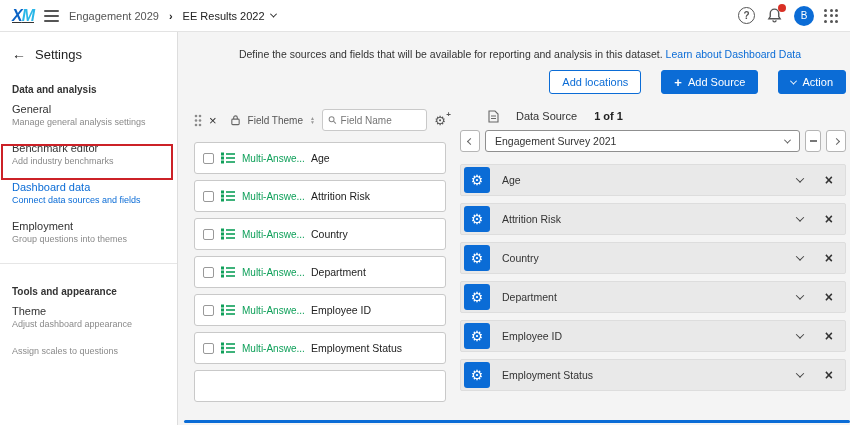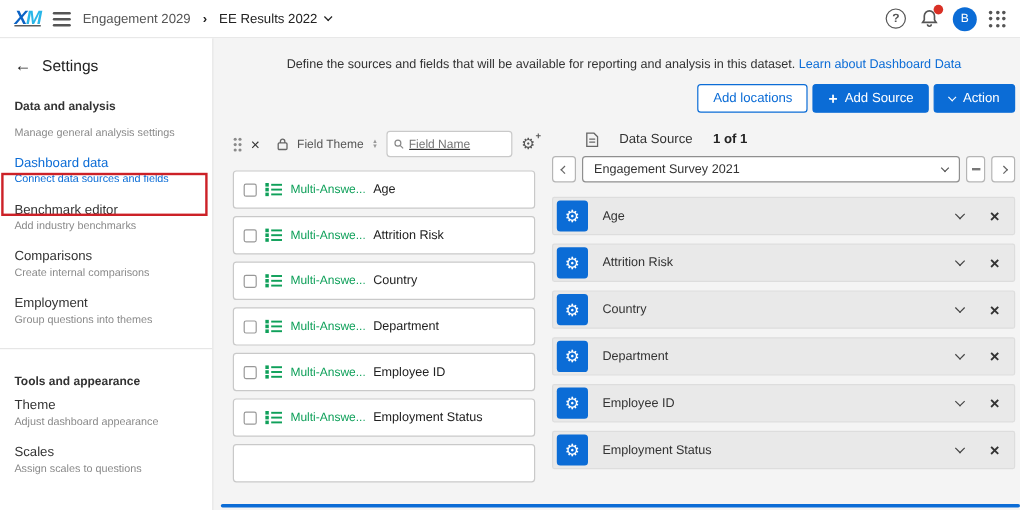--- a/index.html
+++ b/index.html
@@ -41,36 +41,36 @@
   .nav-item { padding:8px 12px 7px; cursor:pointer; }
   .nav-label { font-size:11px; color:#333; }
   .nav-desc { font-size:9px; color:#8a8a8a; margin-top:2px; }
   .nav-item.active .nav-label, .nav-item.active .nav-desc { color:var(--accent,#0b6cd6); }
   .sb-divider { border:none; border-top:1px solid #e6e6e6; margin:12px 0 0; }
   .annotation { position:absolute; left:1px; top:112px; width:172px; height:36px; border:2px solid var(--annotation,#cc2127); pointer-events:none; }
 
   
   .desc-row { margin-top:16px; text-align:center; font-size:10.5px; color:#333; }
   .desc-link { color:var(--accent,#0b6cd6); cursor:pointer; }
-  .btn-row { margin-top:10px; display:flex; justify-content:flex-end; gap:4px; }
+  .btn-row { margin-top:10px; display:flex; justify-content:flex-end; gap:20px; }
   .btn { height:24px; border-radius:3px; font-size:11px; display:flex; align-items:center; gap:6px; padding:0 12px; cursor:pointer; border:1px solid var(--accent,#0b6cd6); }
   .btn.outline { background:#fff; color:var(--accent,#0b6cd6); }
   .btn.solid { background:var(--accent,#0b6cd6); color:#fff; }
   .plus { font-weight:bold; font-size:13px; line-height:1; }
 
   
   .panels { margin-top:14px; display:flex; gap:14px; align-items:flex-start; }
   .fields-panel { width:252px; flex:0 0 252px; }
   .fields-header { display:flex; align-items:center; gap:7px; margin-bottom:10px; height:24px; color:#555; }
   .drag-handle, .x-head { cursor:pointer; display:flex; align-items:center; }
   .x-icon { font-size:13px; color:#333; cursor:pointer; line-height:1; }
   .col-label { font-size:10px; color:#555; white-space:nowrap; }
   .sort { display:flex; flex-direction:column; font-size:5px; line-height:4px; color:#999; cursor:pointer; }
   .search-box { display:flex; align-items:center; gap:4px; background:#fff; border:1px solid #c9c9c9; border-radius:3px; height:22px; padding:0 5px; flex:1; min-width:0; }
-  .search-box input { border:none; outline:none; width:100%; font-size:10px; color:#333; font-family:inherit; background:transparent;text-decoration:underline; }
+  .search-box input { border:none; outline:none; width:100%; font-size:10px; color:#333; font-family:inherit; background:transparent; }
   .gear-head { position:relative; font-size:13px; color:#555; cursor:pointer; }
   .gear-head i { position:absolute; top:-3px; right:-5px; font-style:normal; font-size:8px; font-weight:bold; }
 
   .field-card { height:32px; margin-bottom:6px; background:#fff; border:1px solid #c9c9c9; border-radius:3px; display:flex; align-items:center; gap:7px; padding:0 8px; cursor:pointer; }
   .checkbox { width:11px; height:11px; border:1px solid #999; border-radius:2px; background:#fff; flex:0 0 11px; cursor:pointer; }
   .ma-icon { color:var(--green,#0fa05a); flex:0 0 14px; }
   .field-type { font-size:10px; color:var(--green,#0fa05a); max-width:62px; overflow:hidden; white-space:nowrap; flex:0 0 62px; }
   .field-name { font-size:10.5px; color:#222; white-space:nowrap; }
   .field-card.partial { cursor:default; }
 
@@ -142,57 +142,53 @@
     <aside class="sidebar">
       <div class="back">
         <span class="back-arrow">←</span>
         <span>Settings</span>
       </div>
 
       <div class="section-title">Data and analysis</div>
       <div>
 
           <div class="nav-item">
+            <div class="nav-label">General</div>
             <div class="nav-desc">Manage general analysis settings</div>
+          </div>
+
+          <div class="nav-item">
+            <div class="nav-label">Benchmark editor</div>
+            <div class="nav-desc">Add industry benchmarks</div>
           </div>
 
           <div class="nav-item active">
             <div class="nav-label">Dashboard data</div>
             <div class="nav-desc">Connect data sources and fields</div>
           </div>
 
-          <div class="nav-item">
-            <div class="nav-label">Benchmark editor</div>
-            <div class="nav-desc">Add industry benchmarks</div>
-          </div>
-
-          <div class="nav-item">
-            <div class="nav-label">Comparisons</div>
-            <div class="nav-desc">Create internal comparisons</div>
-          </div>
 
           <div class="nav-item">
             <div class="nav-label">Employment</div>
             <div class="nav-desc">Group questions into themes</div>
           </div>
 
       </div>
 
       <hr class="sb-divider">
 
       <div class="section-title">Tools and appearance</div>
       <div>
 
           <div class="nav-item">
             <div class="nav-label">Theme</div>
             <div class="nav-desc">Adjust dashboard appearance</div>
           </div>
 
           <div class="nav-item">
-            <div class="nav-label">Scales</div>
             <div class="nav-desc">Assign scales to questions</div>
           </div>
 
       </div>
 
       <div class="annotation"></div>
     </aside>
 
     <main class="main">
 

